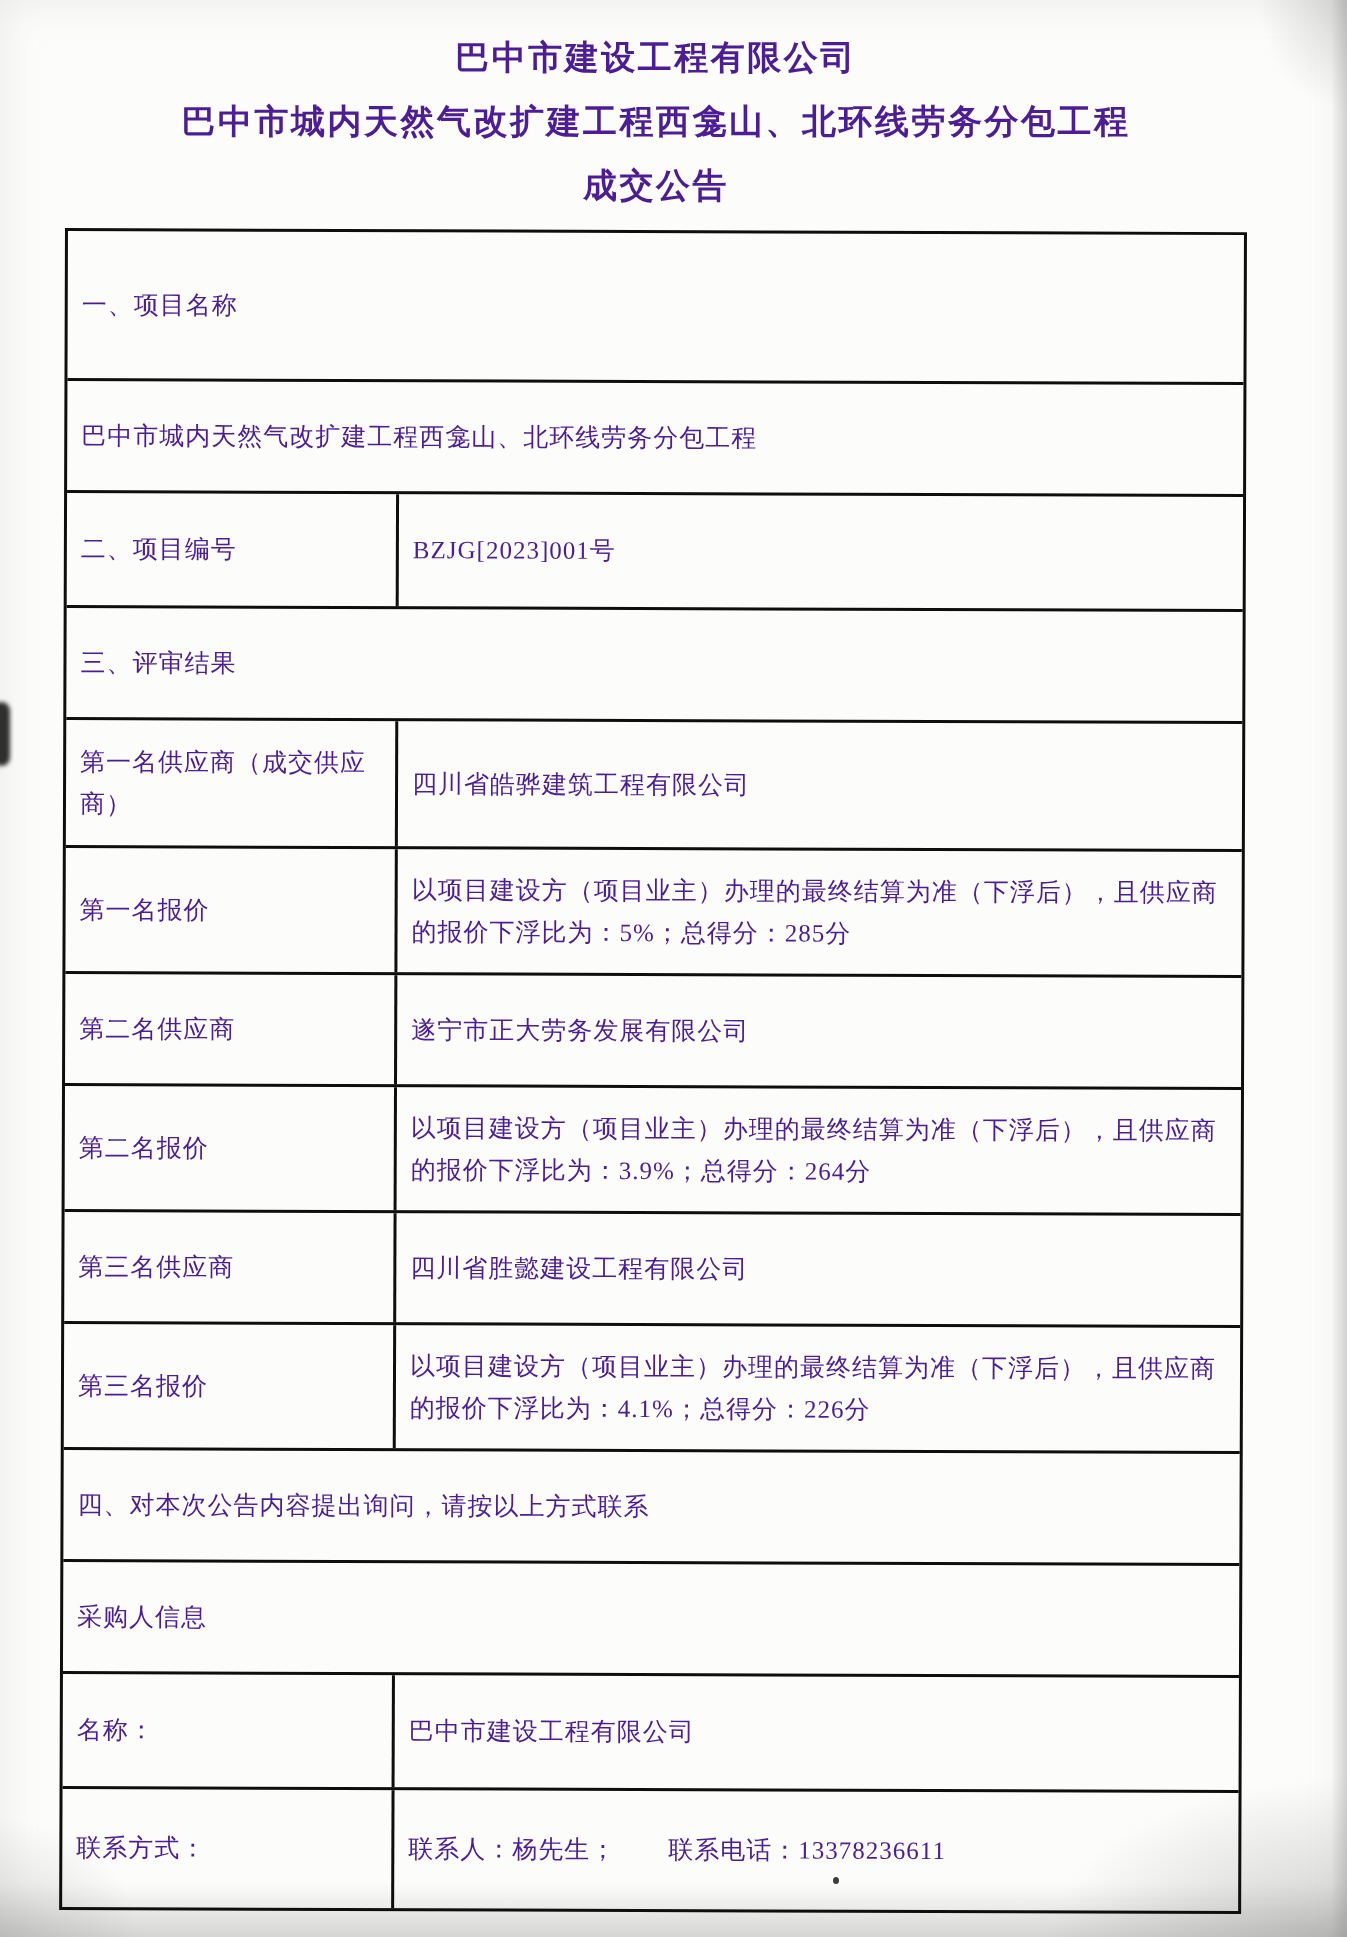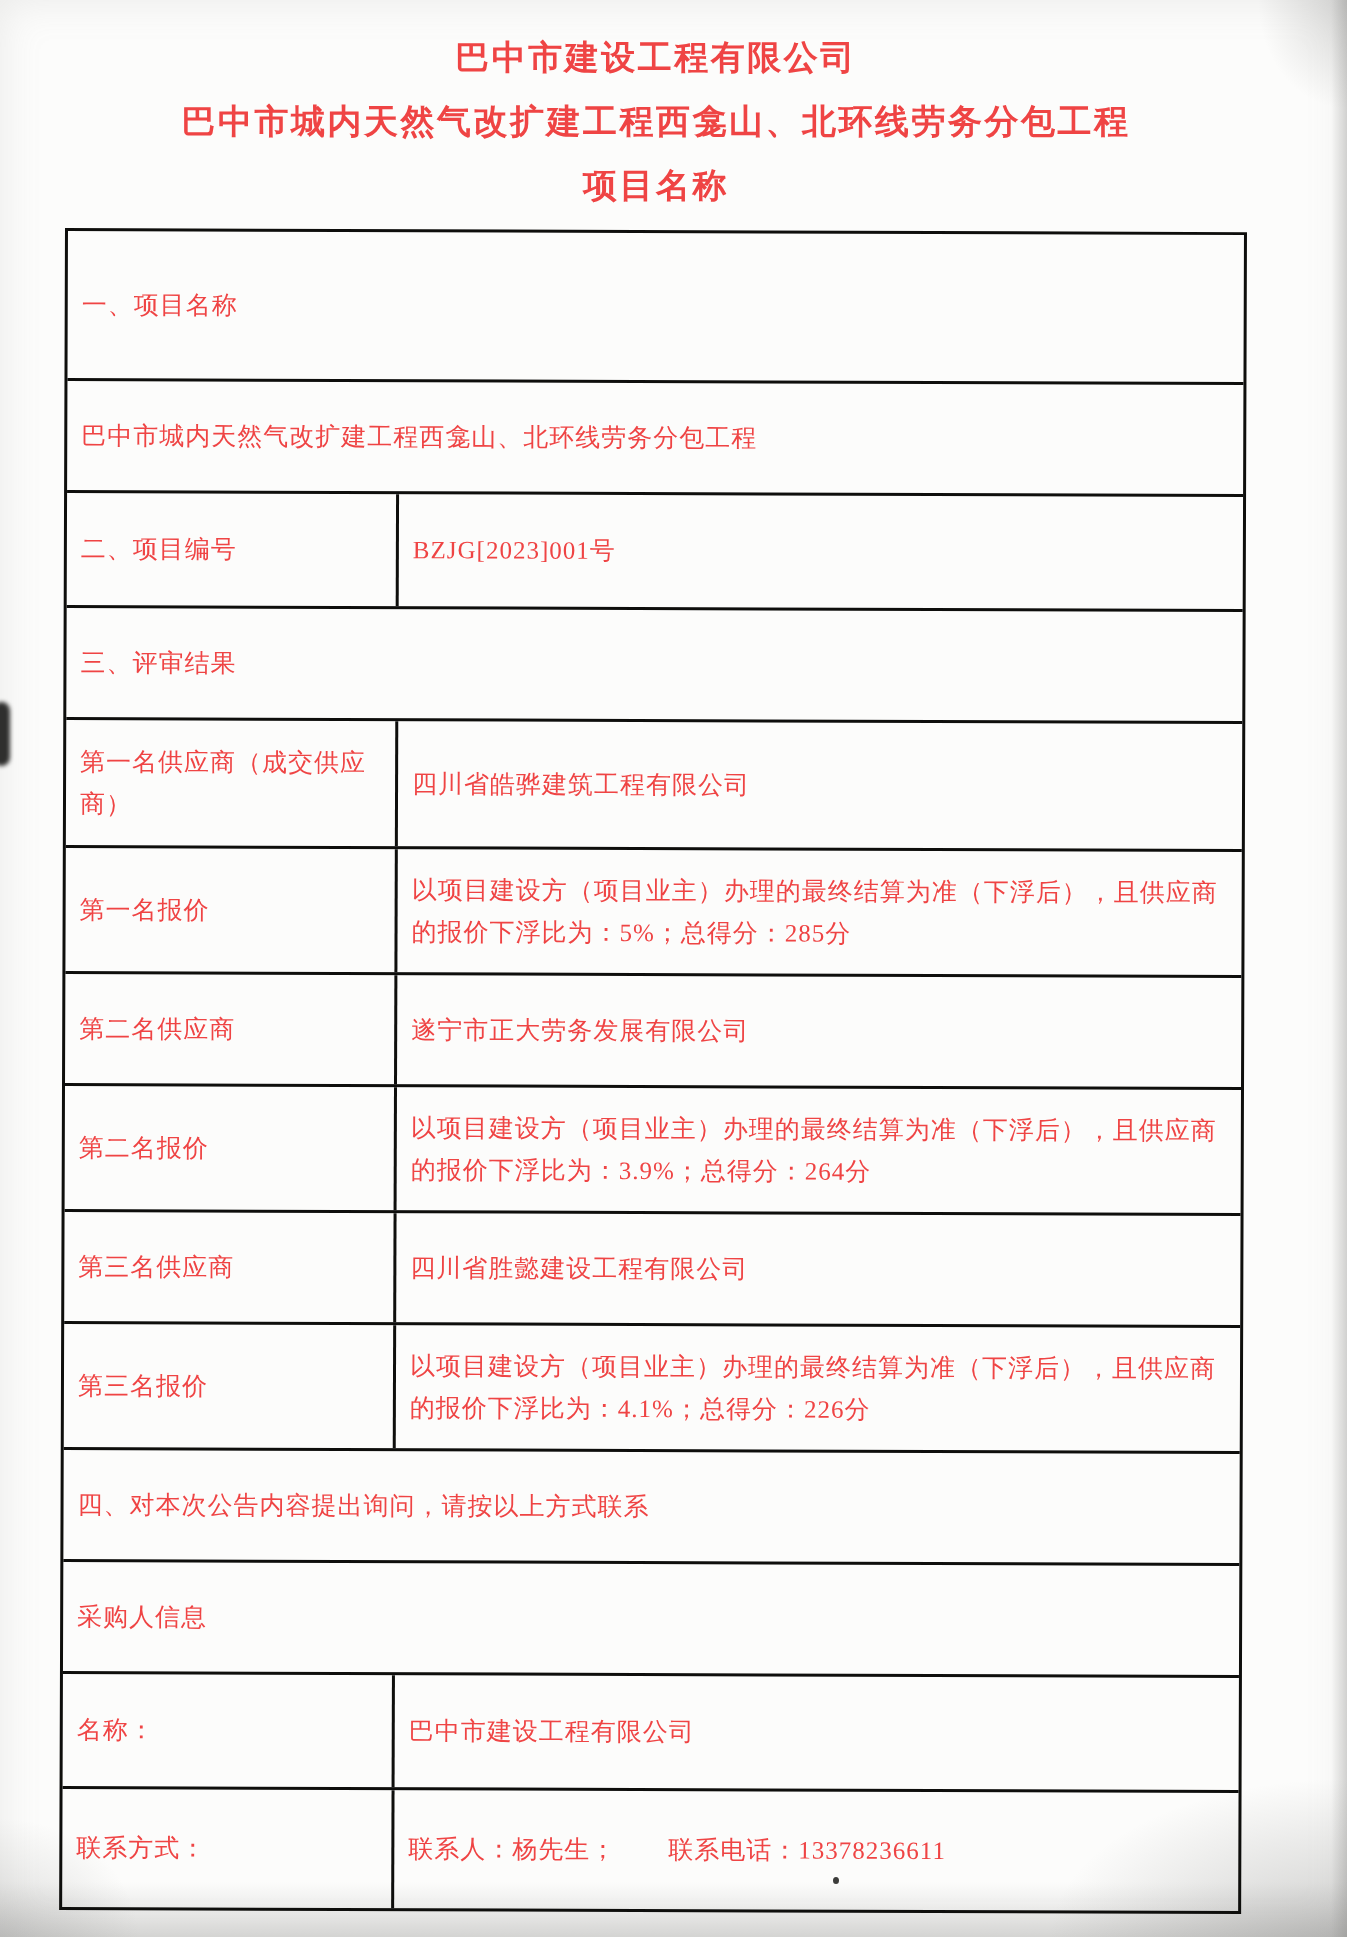--- a/index.html
+++ b/index.html
@@ -5,21 +5,21 @@
   html,body{margin:0;padding:0;}
   body{
     width:1347px;height:1937px;
     background:#9a9a98;
     font-family:"Liberation Serif","DejaVu Serif",serif;
   }
   .page{
     position:relative;
     width:1347px;height:1937px;
     background:#fcfcfb;
-    color:#ef4444;
+    color:#4c1d95;
     overflow:hidden;
     box-shadow:inset 0 0 40px rgba(150,150,148,.18);
   }
   
   .edge-right{position:absolute;top:0;right:0;width:16px;height:100%;
     background:linear-gradient(to left,rgba(130,130,128,.30),rgba(130,130,128,0));}
   .edge-bottom{position:absolute;bottom:0;left:0;width:100%;height:55px;
     background:linear-gradient(to top,rgba(140,140,138,.30),rgba(140,140,138,0));}
   .corner-br{position:absolute;right:0;bottom:0;width:300px;height:160px;
     background:radial-gradient(ellipse at bottom right,rgba(120,120,118,.35),rgba(120,120,118,0) 70%);}
@@ -81,21 +81,21 @@
   <div class="edge-bottom"></div>
   <div class="corner-br"></div>
   <div class="corner-tr"></div>
   <div class="corner-bl"></div>
   <div class="mark-left"></div>
   <div class="speck"></div>
 
   <div class="titles">
     <div class="title-line">巴中市建设工程有限公司</div>
     <div class="title-line">巴中市城内天然气改扩建工程西龛山、北环线劳务分包工程</div>
-    <div class="title-line">项目名称</div>
+    <div class="title-line">成交公告</div>
   </div>
 
   <div class="doc-table">
 
     <div class="tr full">
       <div class="cell">一、项目名称</div>
     </div>
 
     <div class="tr full">
       <div class="cell">巴中市城内天然气改扩建工程西龛山、北环线劳务分包工程</div>

